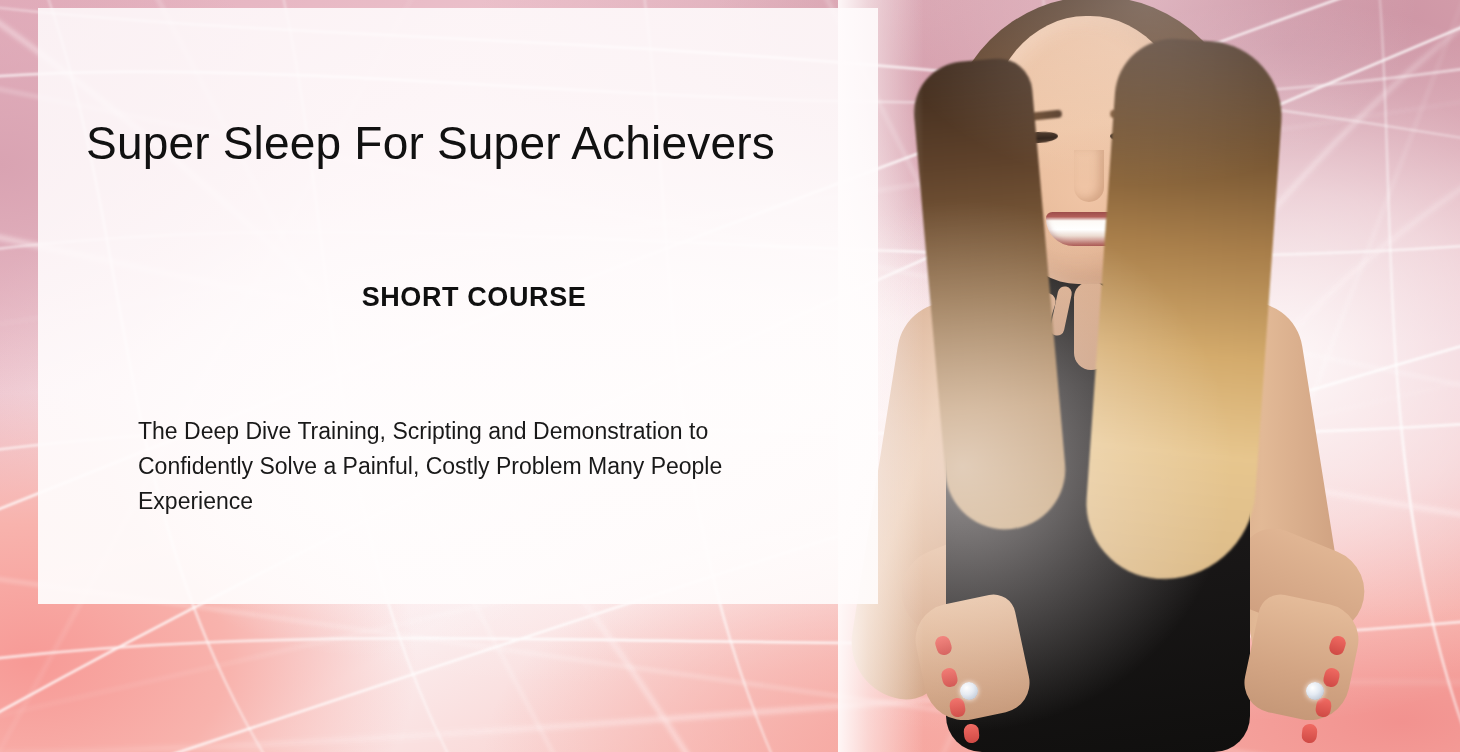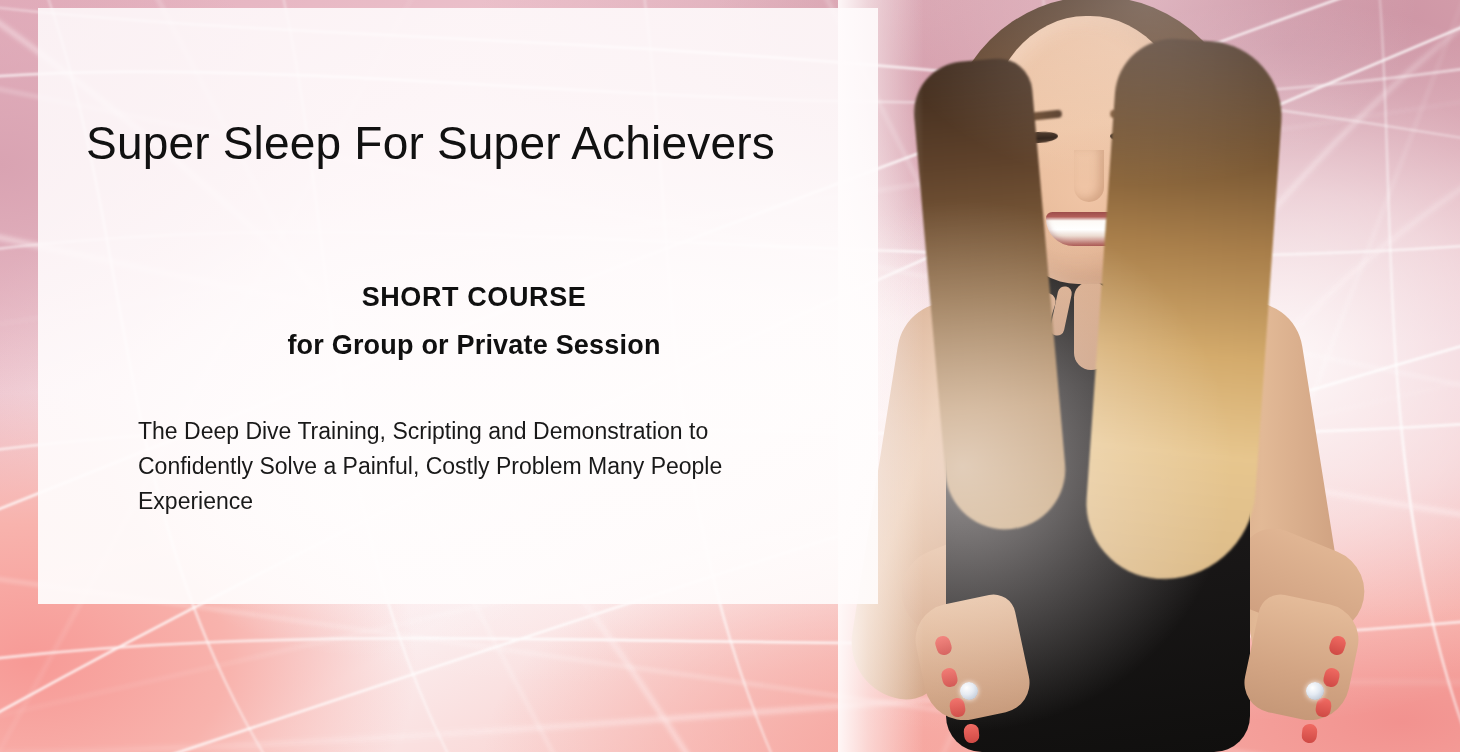--- a/index.html
+++ b/index.html
@@ -382,20 +382,19 @@
     <div class="subject-fade"></div>
   </div>
 
   <div class="panel">
     <div class="panel-inner">
 
       <div class="headline">Super Sleep For Super Achievers</div>
 
       <div class="eyebrow">SHORT COURSE</div>
 
-      <div class="eyebrow-sub">for Group or Private Session</div>
 
       <div class="blurb">The Deep Dive Training, Scripting and Demonstration to Confidently Solve a Painful, Costly Problem Many People Experience</div>
 
     </div>
   </div>
 
 </div>
 
 </body></html>

